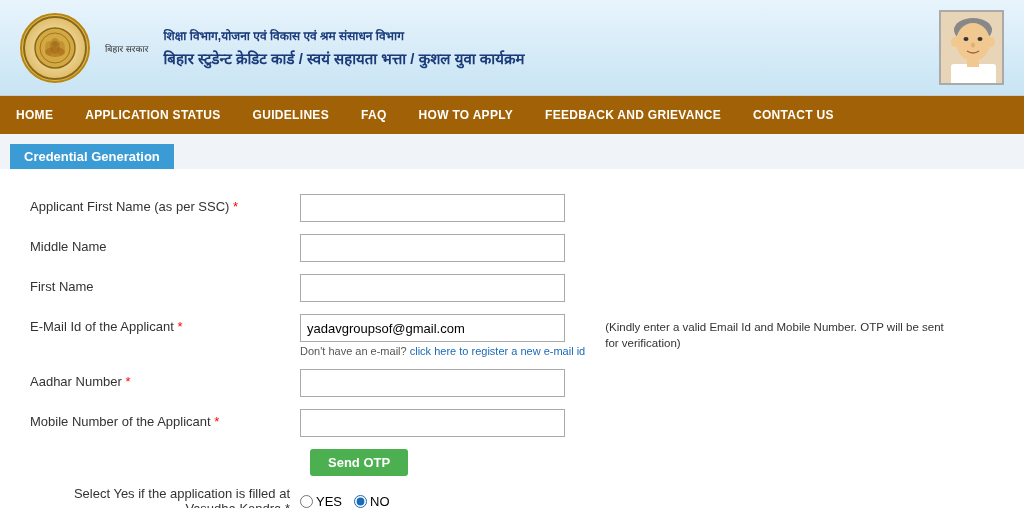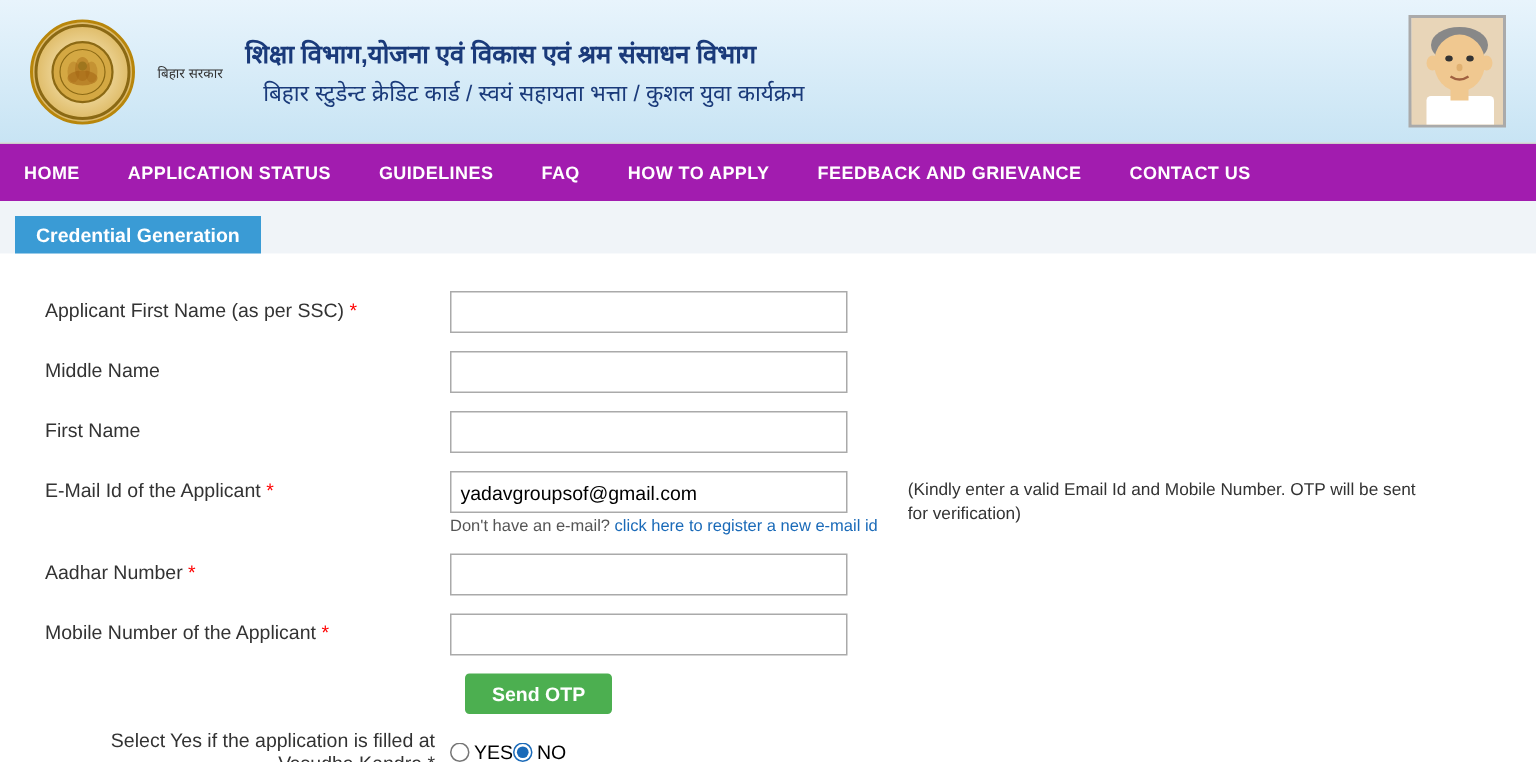--- a/index.html
+++ b/index.html
@@ -49,30 +49,29 @@
       font-size: 9px;
       color: #333;
       text-align: center;
       margin-top: 2px;
     }
     .header-titles {
       display: flex;
       flex-direction: column;
     }
     .title-hindi-top {
-      font-size: 17px;
+      font-size: 12px;
       color: #1a3a7a;
       font-weight: bold;
     }
     .title-hindi-bottom {
       font-size: 15px;
       color: #1a3a7a;
-      font-weight: normal;
+      font-weight: bold;
       margin-top: 4px;
-      margin-left: 12px;
     }
     .header-photo {
       width: 65px;
       height: 75px;
       background: linear-gradient(to bottom, #f0d9c0, #c8a882);
       border: 2px solid #aaa;
       display: flex;
       align-items: center;
       justify-content: center;
       overflow: hidden;
@@ -80,21 +79,21 @@
     }
     .photo-person {
       width: 100%;
       height: 100%;
       background: linear-gradient(160deg, #f5dcc0 30%, #e8c4a0 70%);
       position: relative;
     }
 
     
     .navbar {
-      background: #a21caf;
+      background: #a16207;
       display: flex;
       align-items: center;
       padding: 0;
     }
     .nav-item {
       color: #fff;
       padding: 12px 16px;
       font-size: 12px;
       font-weight: bold;
       cursor: pointer;
@@ -200,20 +199,21 @@
       text-align: right;
       width: 270px;
       min-width: 270px;
       padding-right: 10px;
       font-size: 13px;
       color: #333;
     }
     .radio-group {
       display: flex;
       align-items: center;
+      gap: 12px;
       font-size: 13px;
     }
     .radio-label {
       display: flex;
       align-items: center;
       gap: 3px;
       cursor: pointer;
     }
     input[type="radio"] {
       cursor: pointer;

